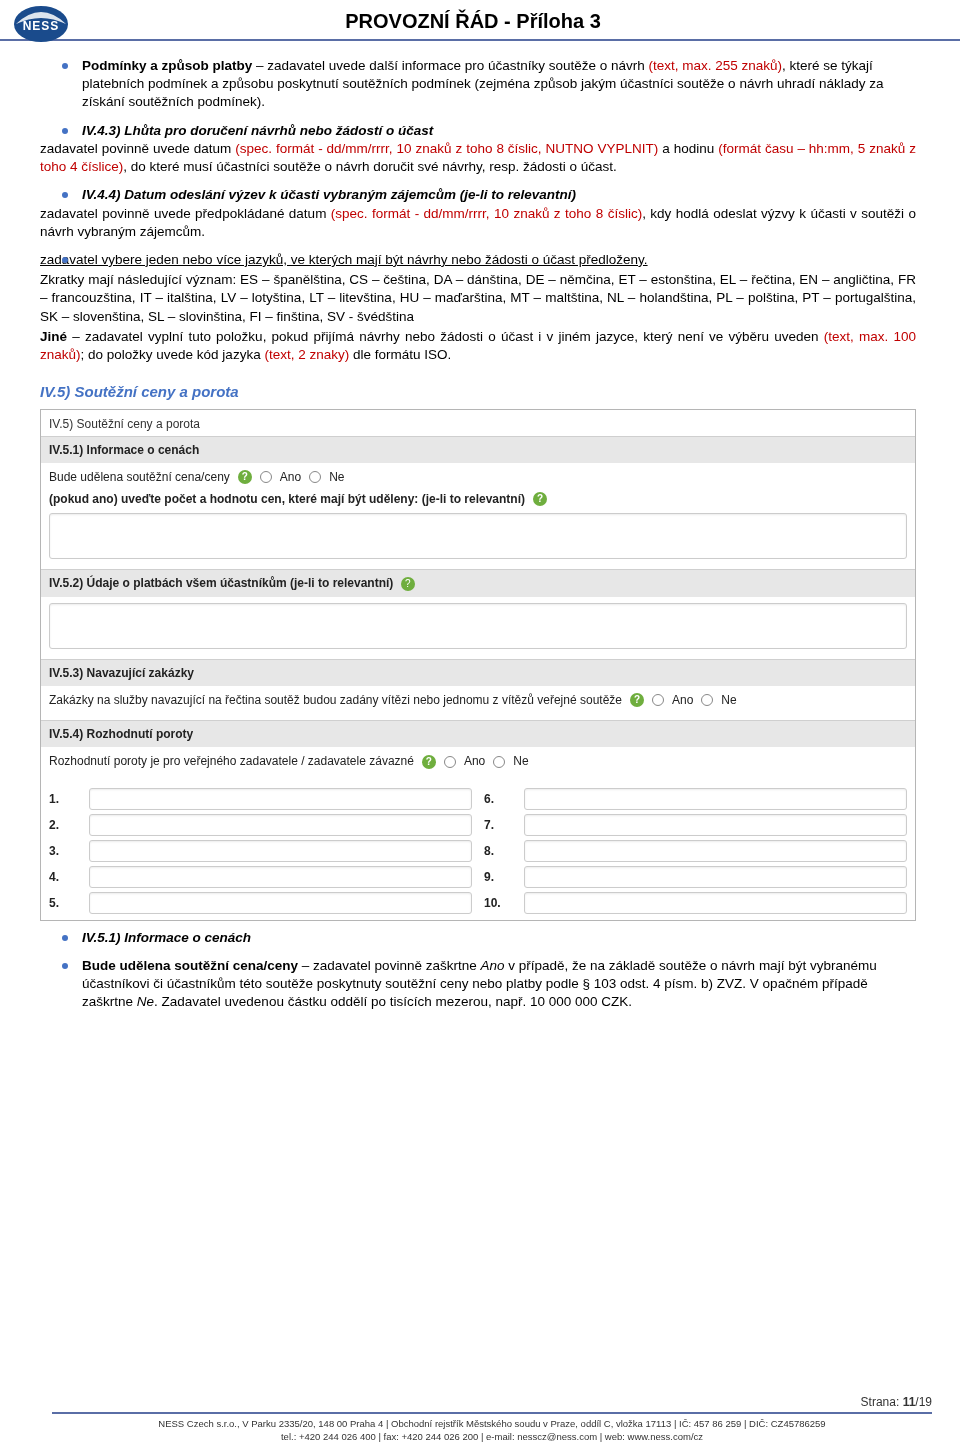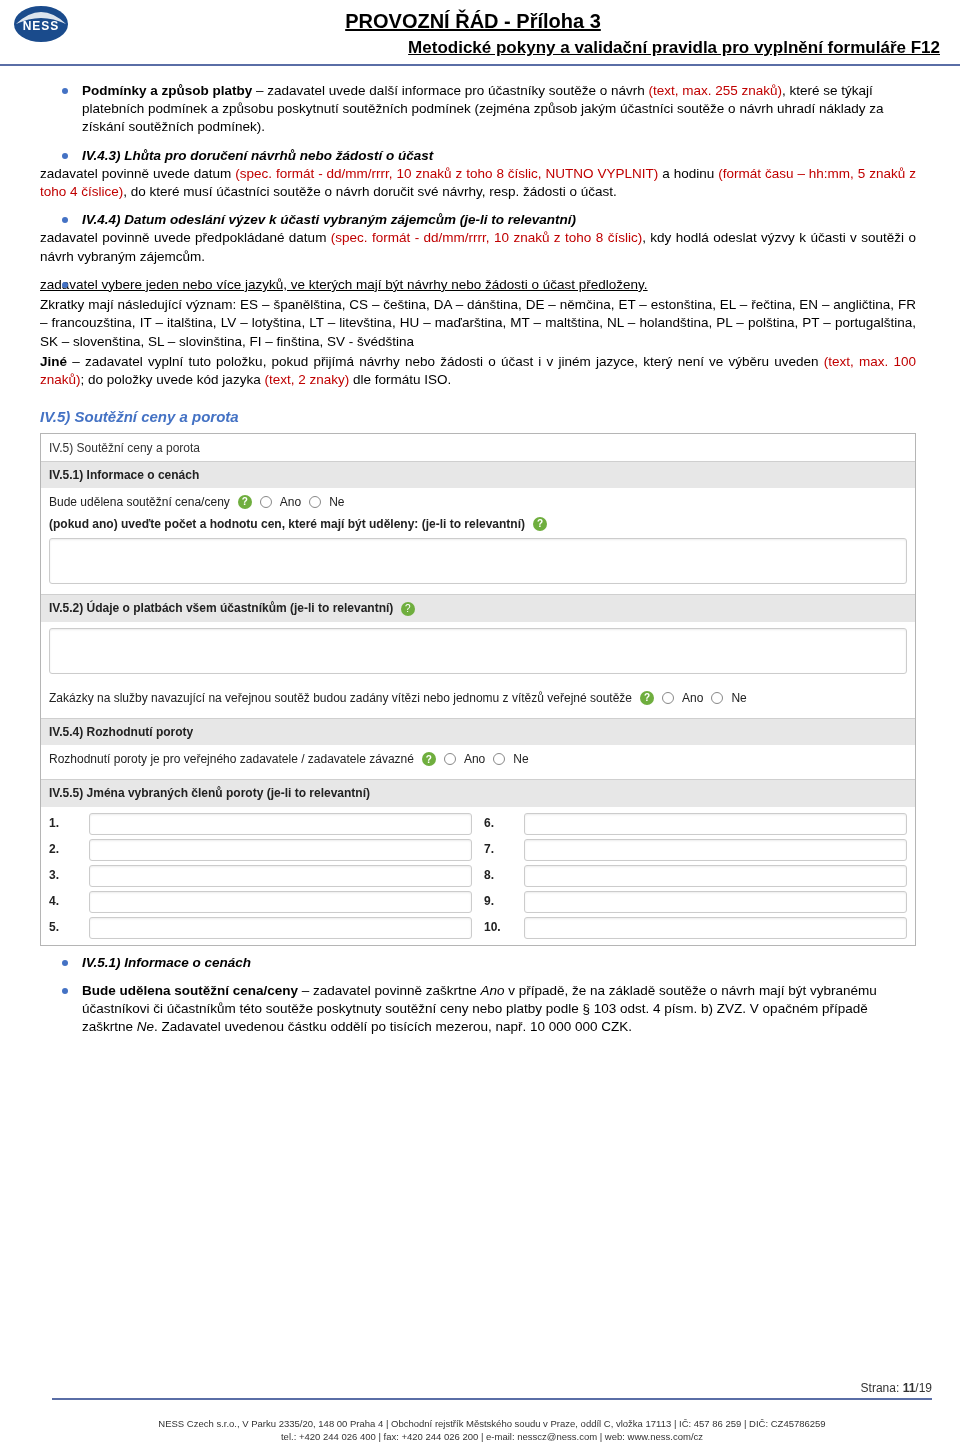--- a/index.html
+++ b/index.html
@@ -8,21 +8,20 @@
     font-size: 13.5px;
     line-height: 1.35;
     width: 960px;
     background: #fff;
     color: #000;
     position: relative;
   }
   .page-header {
     padding: 8px 20px 4px 6px;
     border-bottom: 2px solid #5a6ea6;
-    text-decoration: underline;
   }
   .page-header .logo {
     position: absolute;
     left: 12px;
     top: 4px;
     width: 58px;
     height: 42px;
   }
   .page-header h1 {
     font-size: 20px;
@@ -152,40 +151,39 @@
     color: #333;
   }
   .footer .strana {
     text-align: right;
     font-size: 12px;
     margin-bottom: 2px;
   }
   .footer .strana .pg { font-weight: bold; }
   .footer-line {
     border-top: 2px solid #5a6ea6;
-    padding-top: 18px;
+    padding-top: 4px;
     text-align: center;
     line-height: 1.3;
   }
   .page-shell { min-height: 1453px; position: relative; }
 </style>
 </head>
 <body>
 <div class="page-shell">
 
 <div class="page-header">
   <div class="logo">
     <svg viewBox="0 0 58 42">
       <ellipse cx="29" cy="20" rx="27" ry="18" fill="#1a4b8c"></ellipse>
       <path d="M4 20 Q29 -4 54 20 Q29 8 4 20" fill="#fff" opacity="0.85"></path>
       <text x="29" y="26" text-anchor="middle" fill="#fff" font-size="12" font-family="Arial" font-weight="bold" letter-spacing="1">NESS</text>
     </svg>
   </div>
   <h1>PROVOZNÍ ŘÁD - Příloha 3</h1>
-  <h2>Metodické pokyny a validační pravidla pro vyplnění formuláře F12</h2>
 </div>
 
 <div class="content">
 
   <ul class="doc-list">
 
     <li>
       <span class="para">
         <span class="lead">Podmínky a způsob platby</span><span> – zadavatel uvede další informace pro účastníky soutěže o návrh </span><span class="red">(text, max. 255 znaků)</span><span>, které se týkají platebních podmínek a způsobu poskytnutí soutěžních podmínek (zejména způsob jakým účastníci soutěže o návrh uhradí náklady za získání soutěžních podmínek).</span>
       </span>
@@ -238,44 +236,44 @@
     </div>
 
     <div class="grey-head">
       <span>IV.5.2) Údaje o platbách všem účastníkům (je-li to relevantní)</span>
       <span class="help" style="margin-left:4px; font-weight:normal;">?</span>
     </div>
     <div class="sc-body">
       <textarea style=""></textarea>
     </div>
 
+    <div class="grey-head">IV.5.3) Navazující zakázky</div>
     <div class="sc-body">
       <div class="row">
-        <span>Zakázky na služby navazující na veřejnou soutěž budou zadány vítězi nebo jednomu z vítězů veřejné soutěže</span>
+        <span>Zakázky na služby navazující na řečtina soutěž budou zadány vítězi nebo jednomu z vítězů veřejné soutěže</span>
         <span class="help">?</span>
         <span class="radio"></span>
         <span>Ano</span>
         <span class="radio"></span>
         <span>Ne</span>
       </div>
     </div>
 
     <div class="grey-head">IV.5.4) Rozhodnutí poroty</div>
     <div class="sc-body">
       <div class="row">
         <span>Rozhodnutí poroty je pro veřejného zadavatele / zadavatele závazné</span>
         <span class="help">?</span>
         <span class="radio"></span>
         <span>Ano</span>
         <span class="radio"></span>
         <span>Ne</span>
       </div>
     </div>
 
-    <div class="grey-head">IV.5.5) Jména vybraných členů poroty (je-li to relevantní)</div>
     <div class="sc-body">
       <div class="jmena-grid">
         <div class="num">1.</div>
         <input class="txt" style="">
         <div class="num">6.</div>
         <input class="txt" style="">
 
         <div class="num">2.</div>
         <input class="txt" style="">
         <div class="num">7.</div>

